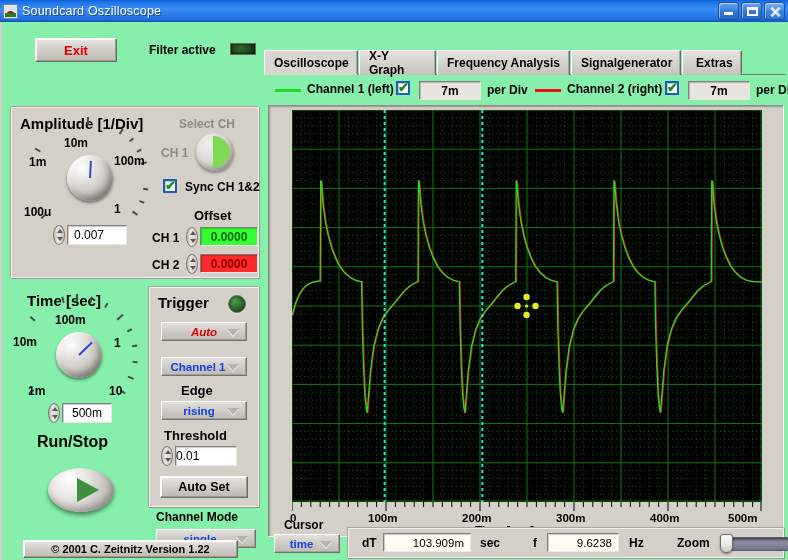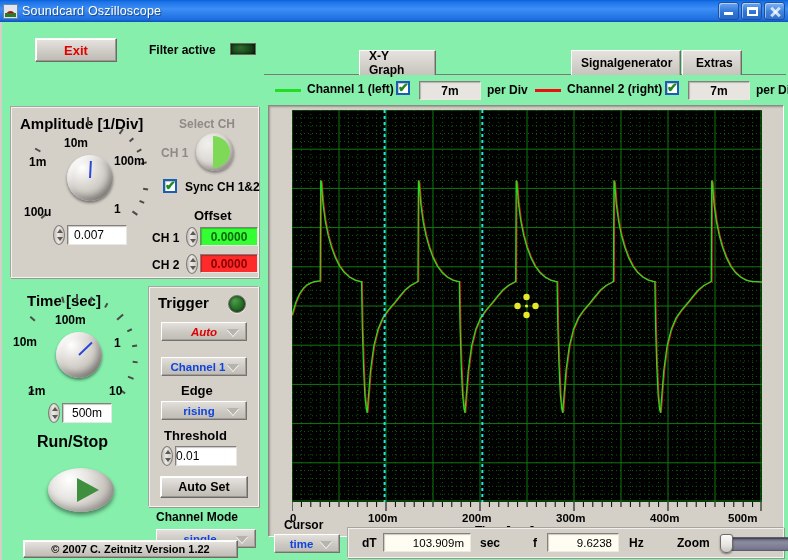--- a/index.html
+++ b/index.html
@@ -358,25 +358,31 @@
     </div>
 
     <div style="position:absolute; left:146px; top:488px; width:111px; height:40px;">
       <div class="lbl" style="left:8px; top:0px; font-size:12px;">Channel Mode</div>
       <div class="combo" style="left:8px; top:19px; width:100px;">
         <span style="color:#1144dd; margin-right:12px;">single</span>
         <span class="arr"></span>
       </div>
     </div>
 
-    <div class="btn3d" style="position:absolute; left:21px; top:518px; width:215px; height:18px; font-size:11px;">© 2007   C. Zeitnitz Version 1.22</div>
+    <div class="btn3d" style="position:absolute; left:21px; top:518px; width:215px; height:18px; font-size:11px;">© 2001   C. Zeitnitz Version 1.22</div>
 
     <div class="tabstrip">
+      <div class="tab active" style="left:0px; width:94px;">
+        <span>Oscilloscope</span>
+      </div>
       <div class="tab" style="left:95px; width:77px;">
         <span>X-Y Graph</span>
+      </div>
+      <div class="tab" style="left:173px; width:133px;">
+        <span>Frequency Analysis</span>
       </div>
       <div class="tab" style="left:307px; width:110px;">
         <span>Signalgenerator</span>
       </div>
       <div class="tab" style="left:418px; width:60px;padding-left:13px;">
         <span>Extras</span>
       </div>
     </div>
 
     <div style="position:absolute; left:262px; top:53px; width:522px; height:28px;">

